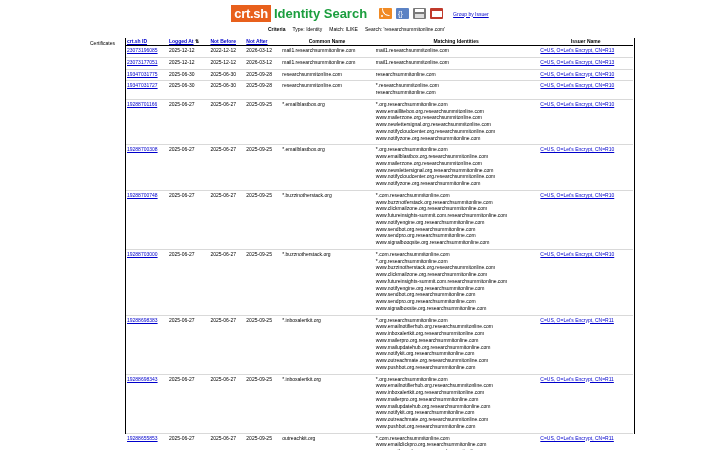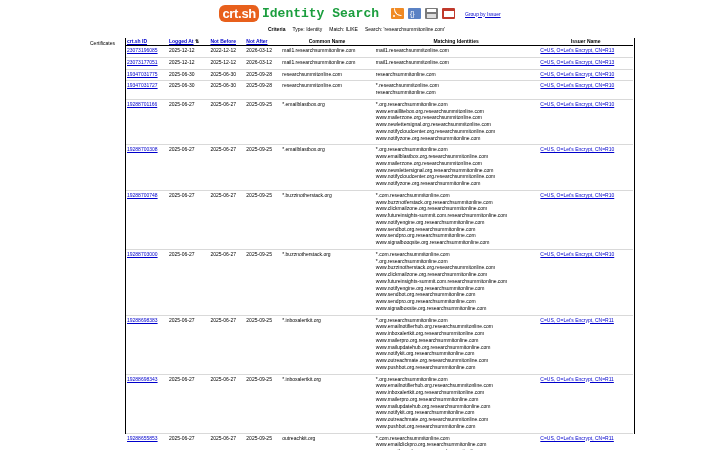--- a/index.html
+++ b/index.html
@@ -6,22 +6,22 @@
   body{
     width:720px;height:450px;overflow:hidden;background:#ffffff;
     font-family:"Liberation Sans", sans-serif;font-size:5px;color:#000;
   }
   a{color:#00c;text-decoration:underline;}
   .page{position:relative;width:720px;height:450px;}
 
   
   .header{display:flex;align-items:center;justify-content:center;padding-top:5px;gap:6px;}
   .logo{display:inline-flex;align-items:center;font-size:13px;font-weight:bold;}
-  .logo .crt{background:#e8601c;color:#fff;padding:1px 3px;border-radius:6px;letter-spacing:-.3px;}
-  .logo .idsearch{color:#1b9e3e;margin-left:3px;font-family:Liberation Mono, monospace;}
+  .logo .crt{background:#e8601c;color:#fff;padding:1px 3px;border-radius:0;letter-spacing:-.3px;}
+  .logo .idsearch{color:#1b9e3e;margin-left:3px;}
   .icons{display:flex;align-items:center;gap:4px;margin-left:6px;}
   .ic{width:13px;height:11px;border-radius:1px;display:inline-block;position:relative;}
   .ic-rss{background:#f08a24;}
   .ic-rss:after{content:"";position:absolute;left:2px;bottom:2px;width:2px;height:2px;border-radius:50%;background:#fff;
     box-shadow:0 0 0 0 #fff;}
   .ic-rss:before{content:"";position:absolute;left:3px;bottom:3px;width:6px;height:6px;border:1.5px solid #fff;border-radius:0 0 0 7px;border-top-color:transparent;border-right-color:transparent;}
   .ic-json{background:#5b82c4;}
   .ic-json:before{content:"{}";position:absolute;left:2px;top:0px;color:#fff;font-size:7px;line-height:11px;}
   .ic-print{background:#7a7a7a;}
   .ic-print:before{content:"";position:absolute;left:2px;top:1px;width:9px;height:3px;background:#fff;}

